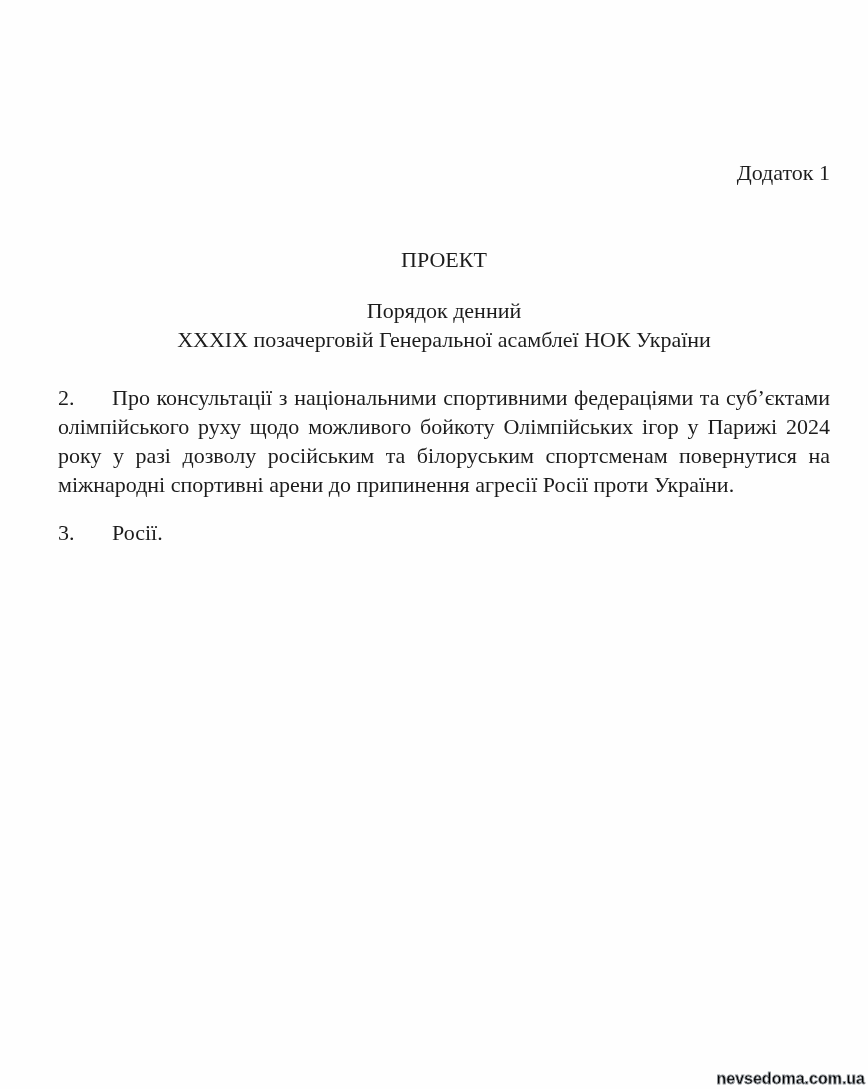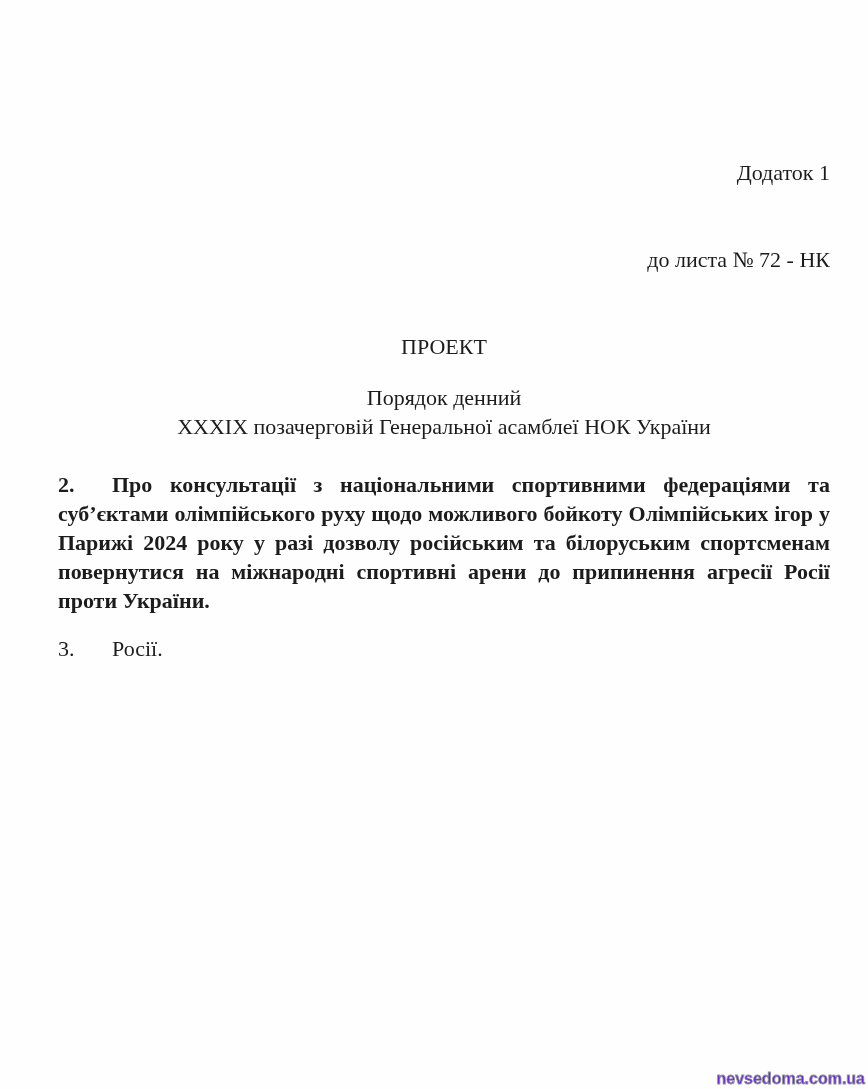--- a/index.html
+++ b/index.html
@@ -33,48 +33,47 @@
   }
   .title-block {
     text-align: center;
     margin-top: 22px;
   }
   p.agenda-item {
     margin: 0;
     text-align: justify;
   }
   p.agenda-item.i1 { margin-top: 17px; }
-  p.agenda-item.i2 { margin-top: 29px; font-weight: bold; }
+  p.agenda-item.i2 { margin-top: 29px; }
   p.agenda-item.i3 { margin-top: 19px; }
   .num {
     display: inline-block;
     width: 54px;
   }
   .watermark {
     position: absolute;
     right: 3px;
     bottom: 2px;
     font-family: "Liberation Sans", "DejaVu Sans", sans-serif;
     font-weight: bold;
     font-size: 16px;
     line-height: 1;
     letter-spacing: 0px;
-    color: #6d28d9;
+    color: #000000;
     -webkit-text-stroke: 0.8px #90959a;
     text-shadow: 0 1px 0 #ffffff;
   }
 </style>
 </head>
 <body>
 
 <div class="page">
 
   <div class="header-block">
     <div>Додаток 1</div>
-    <div>до листа № 72 - НК</div>
   </div>
 
   <div class="draft-label">ПРОЕКТ</div>
 
   <div class="title-block">
     <div>Порядок денний</div>
     <div>XXXIX позачерговій Генеральної асамблеї НОК України</div>
   </div>
 
 

